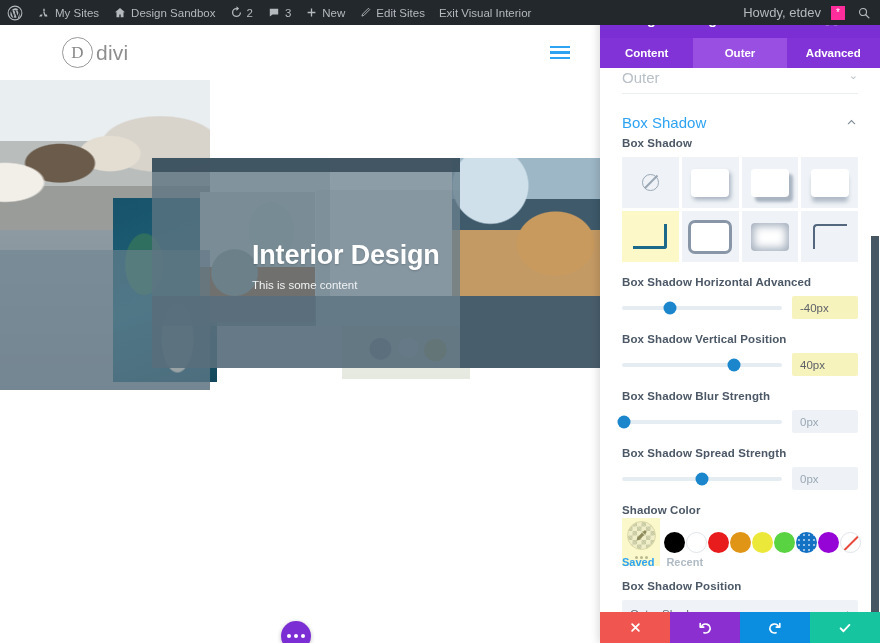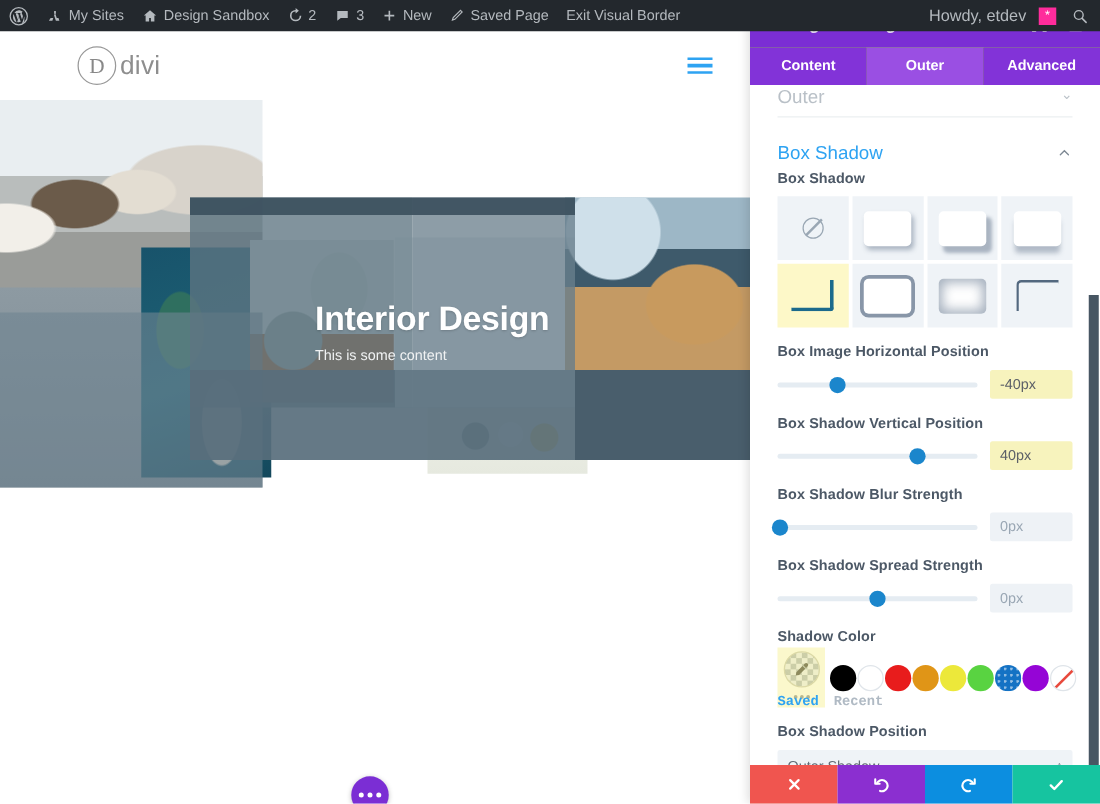--- a/index.html
+++ b/index.html
@@ -231,21 +231,21 @@
     background-size: 5px 5px;
   }
   .sw.none {
     background: #fff; border: 1px solid #dfe4e9; position: relative; overflow: hidden;
   }
   .sw.none:after {
     content:''; position: absolute; left: 50%; top: -3px;
     width: 2px; height: 27px; background: #e8493c;
     transform: translateX(-50%) rotate(45deg);
   }
-  .sw-links { margin-left: auto; display: flex; gap: 12px; align-items: center; font-family: Liberation Mono, monospace; }
+  .sw-links { margin-left: auto; display: flex; gap: 12px; align-items: center; }
   .sw-link { font-size: 11px; font-weight: bold; color: #b0bac4; }
   .sw-link.active { color: #2ea3f2; }
 
   
   .select-field { margin-bottom: 8px; }
   .select-box {
     height: 27px; background: #eff3f7; border-radius: 2px;
     display: flex; align-items: center; padding: 0 8px;
     font-size: 11.5px; color: #616a74;
   }
@@ -302,24 +302,24 @@
   <div class="ab-item">
     <svg width="13" height="13" viewBox="0 0 20 20">
       <path d="M9 4h2v5h5v2h-5v5H9v-5H4V9h5z" fill="#b4b9be"></path>
     </svg>
     <span>New</span>
   </div>
   <div class="ab-item">
     <svg width="13" height="13" viewBox="0 0 20 20">
       <path d="M14.5 3.5l2 2-9 9-3 1 1-3z" fill="none" stroke="#b4b9be" stroke-width="1.4"></path>
     </svg>
-    <span>Saved Page</span>
-  </div>
-  <div class="ab-item">
-    <span>Exit Visual Border</span>
+    <span>Edit Sites</span>
+  </div>
+  <div class="ab-item">
+    <span>Exit Visual Interior</span>
   </div>
 
   <div class="ab-right">
     <div class="ab-item" style="padding-right:2px;">
       <span class="howdy-text">Howdy, etdev</span>
       <span class="avatar-box">*</span>
     </div>
     <div class="ab-item ab-search">
       <svg width="14" height="14" viewBox="0 0 20 20">
         <circle cx="8.6" cy="8.6" r="5" fill="none" stroke="#b4b9be" stroke-width="1.6"></circle>
@@ -464,21 +464,21 @@
         <div class="preset p7">
             <span class="pbox"></span>
           </div>
         <div class="preset p8">
             <span class="pbox"></span>
           </div>
       </div>
     </div>
 
     <div class="slider-field">
-      <div class="field-label">Box Image Horizontal Position</div>
+      <div class="field-label">Box Shadow Horizontal Advanced</div>
       <div class="slider-row">
         <div class="track">
           <span class="knob" style="left:30%;"></span>
         </div>
         <div class="val-box filled">-40px</div>
       </div>
     </div>
 
     <div class="slider-field">
       <div class="field-label">Box Shadow Vertical Position</div>

